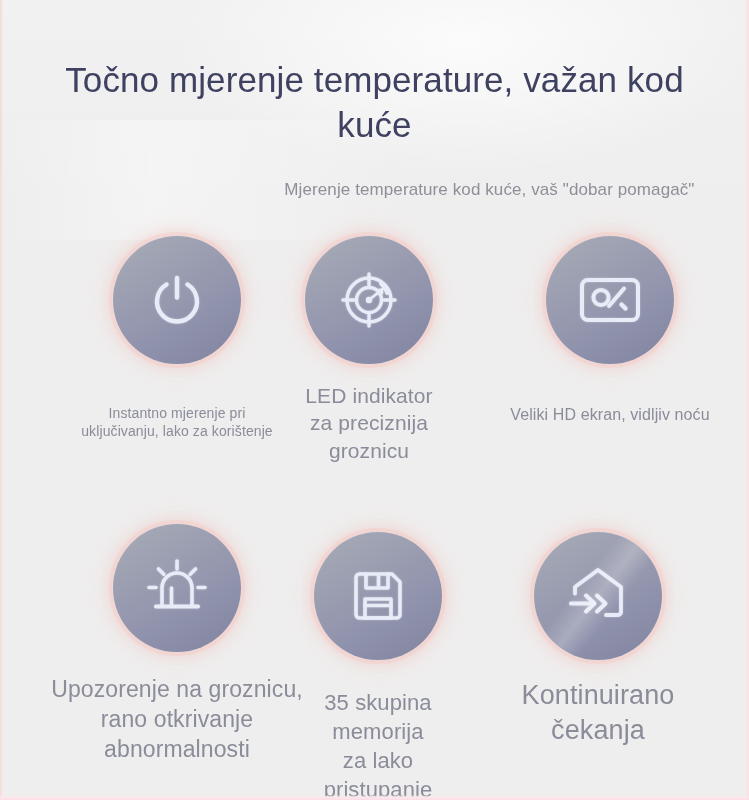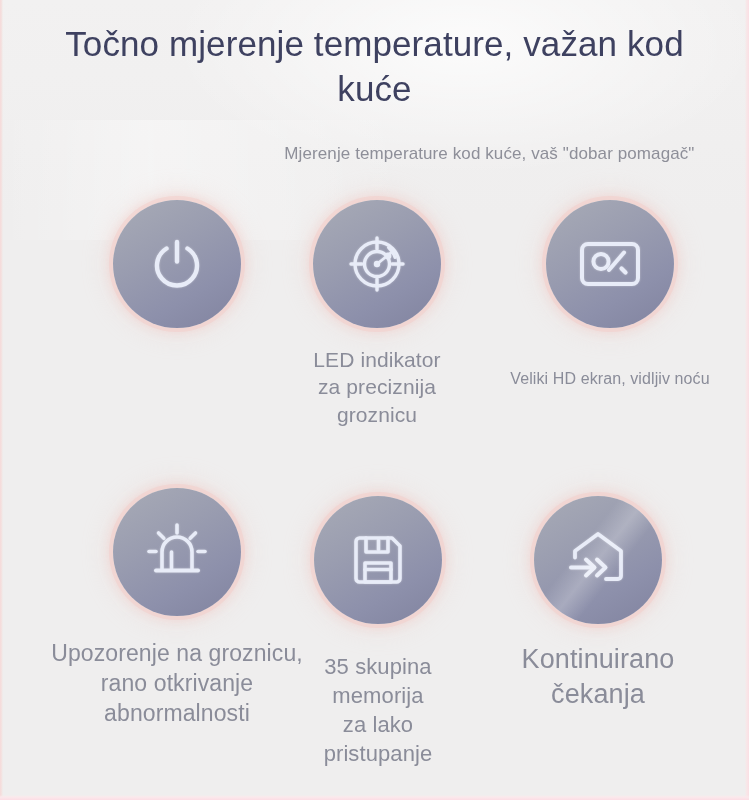--- a/index.html
+++ b/index.html
@@ -63,20 +63,21 @@
 
   .content {
     position: relative;
     z-index: 2;
   }
 
   
   .header {
     padding-top: 22px;
     text-align: center;
+    margin-top: 36px;
   }
   .title {
     margin: 0 auto;
     width: 650px;
     font-size: 35px;
     line-height: 1.28;
     font-weight: 400;
     color: #3e4160;
     letter-spacing: 0.1px;
   }
@@ -139,21 +140,21 @@
 
   .caption {
     color: #8a8c99;
     font-weight: 400;
     line-height: 1.32;
     letter-spacing: 0.1px;
   }
 
   
   #cell-1 { left: 46px;  top: 0px;   width: 262px; }
-  #cell-2 { left: 258px; top: 0px;   width: 238px; }
+  #cell-2 { left: 250px; top: 0px;   width: 238px; }
   #cell-3 { left: 476px; top: 0px;   width: 268px; }
   #cell-4 { left: 24px;  top: 288px; width: 306px; }
   #cell-5 { left: 290px; top: 296px; width: 176px; }
   #cell-6 { left: 464px; top: 296px; width: 268px; }
 
   #cell-1 .caption { margin-top: 40px; font-size: 14px; }
   #cell-2 .caption { margin-top: 18px; font-size: 21px; }
   #cell-3 .caption { margin-top: 40px; font-size: 16px; }
   #cell-4 .caption { margin-top: 22px; font-size: 23px; }
   #cell-5 .caption { margin-top: 28px; font-size: 22px; }
@@ -183,20 +184,24 @@
       <div class="row row-1">
 
         <div class="cell" id="cell-1">
           <div class="badge">
             <span>
               <svg width="66" height="66" viewBox="0 0 66 66" fill="none" stroke="#e8ecf8" stroke-width="4.4" stroke-linecap="round">
                 <path d="M22.5 17.5 A20 20 0 1 0 43.5 17.5"></path>
                 <line x1="33" y1="11" x2="33" y2="30.5"></line>
               </svg>
             </span>
+          </div>
+          <div class="caption">
+            <span class="cap-line">Instantno mjerenje pri</span>
+            <span class="cap-line">uključivanju, lako za korištenje</span>
           </div>
         </div>
 
         <div class="cell" id="cell-2">
           <div class="badge">
             <span>
               <svg width="64" height="64" viewBox="0 0 64 64" fill="none" stroke="#e8ecf8" stroke-width="3.4" stroke-linecap="round">
                 <circle cx="32" cy="32" r="22"></circle>
                 <circle cx="32" cy="32" r="12.5"></circle>
                 <circle cx="32" cy="32" r="3.2" fill="#e8ecf8" stroke="none"></circle>

